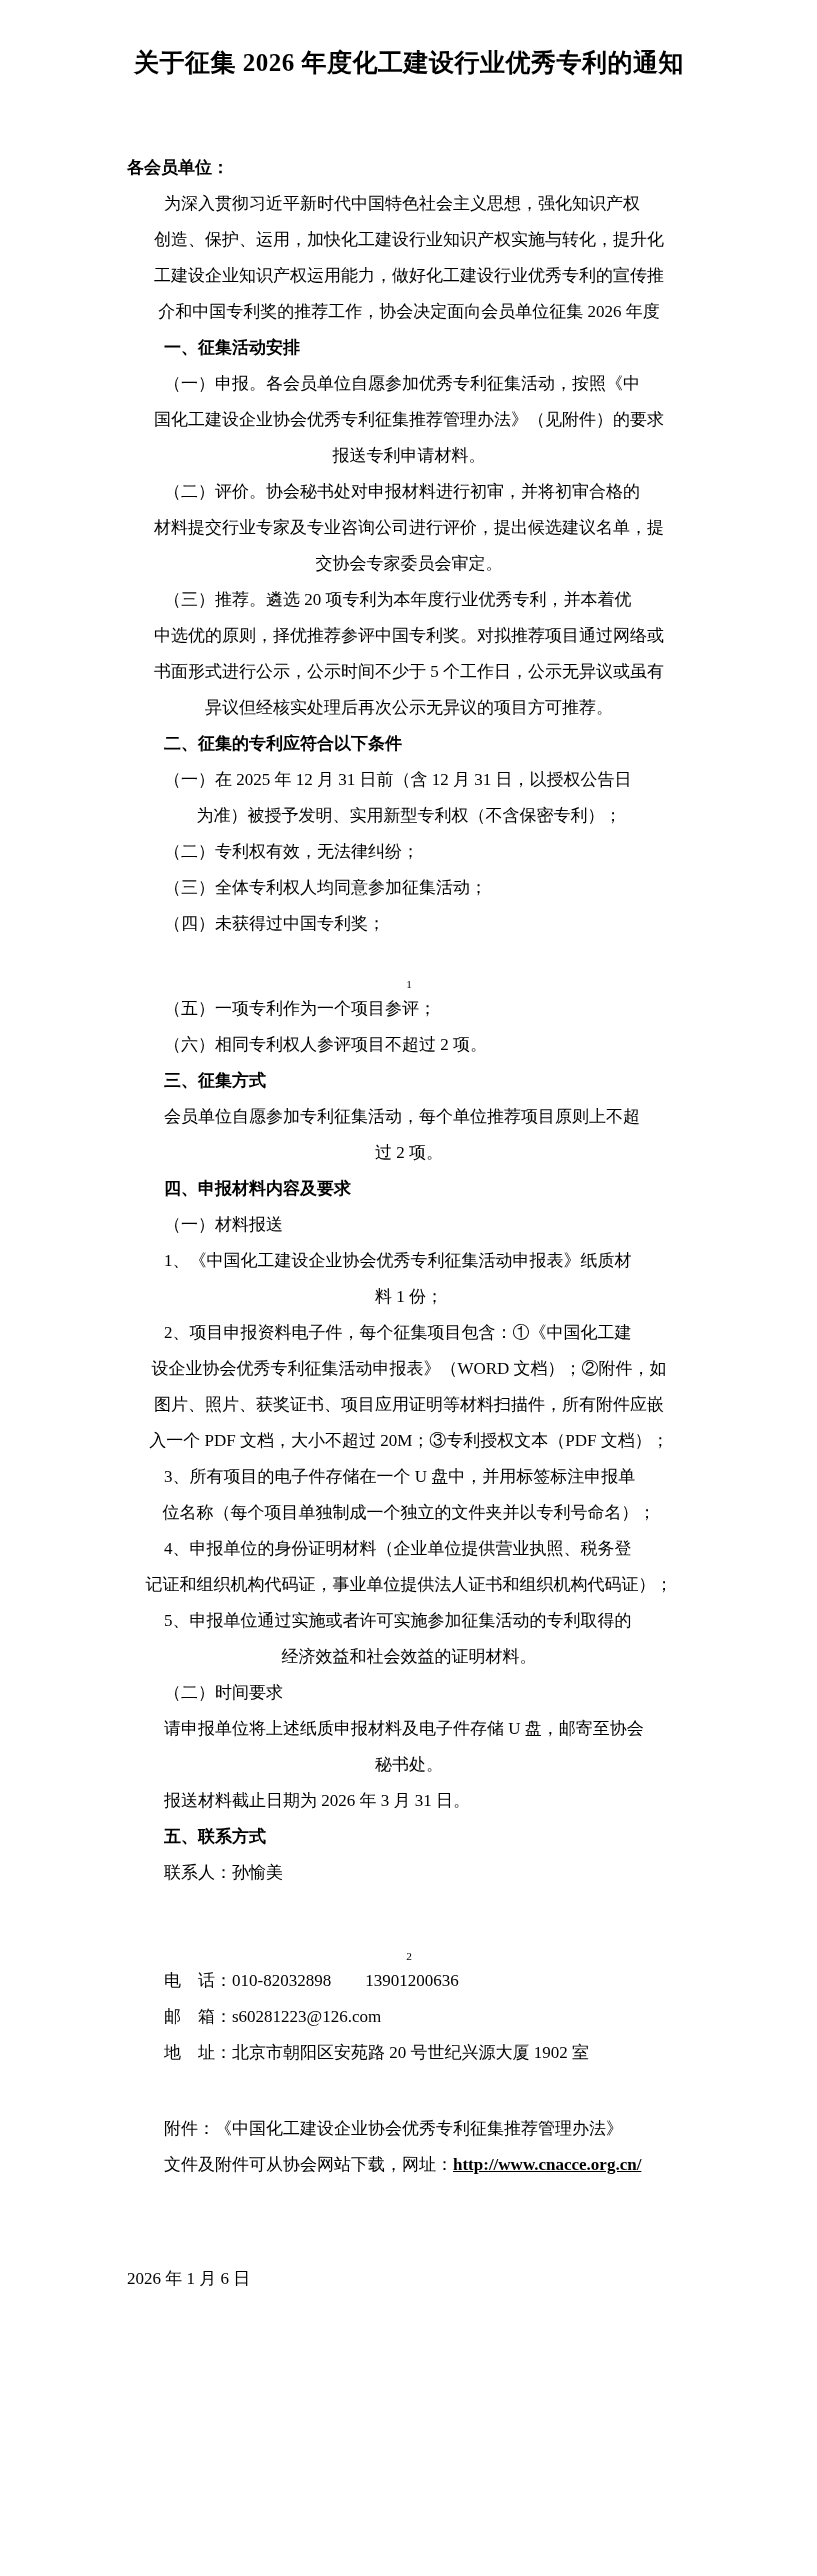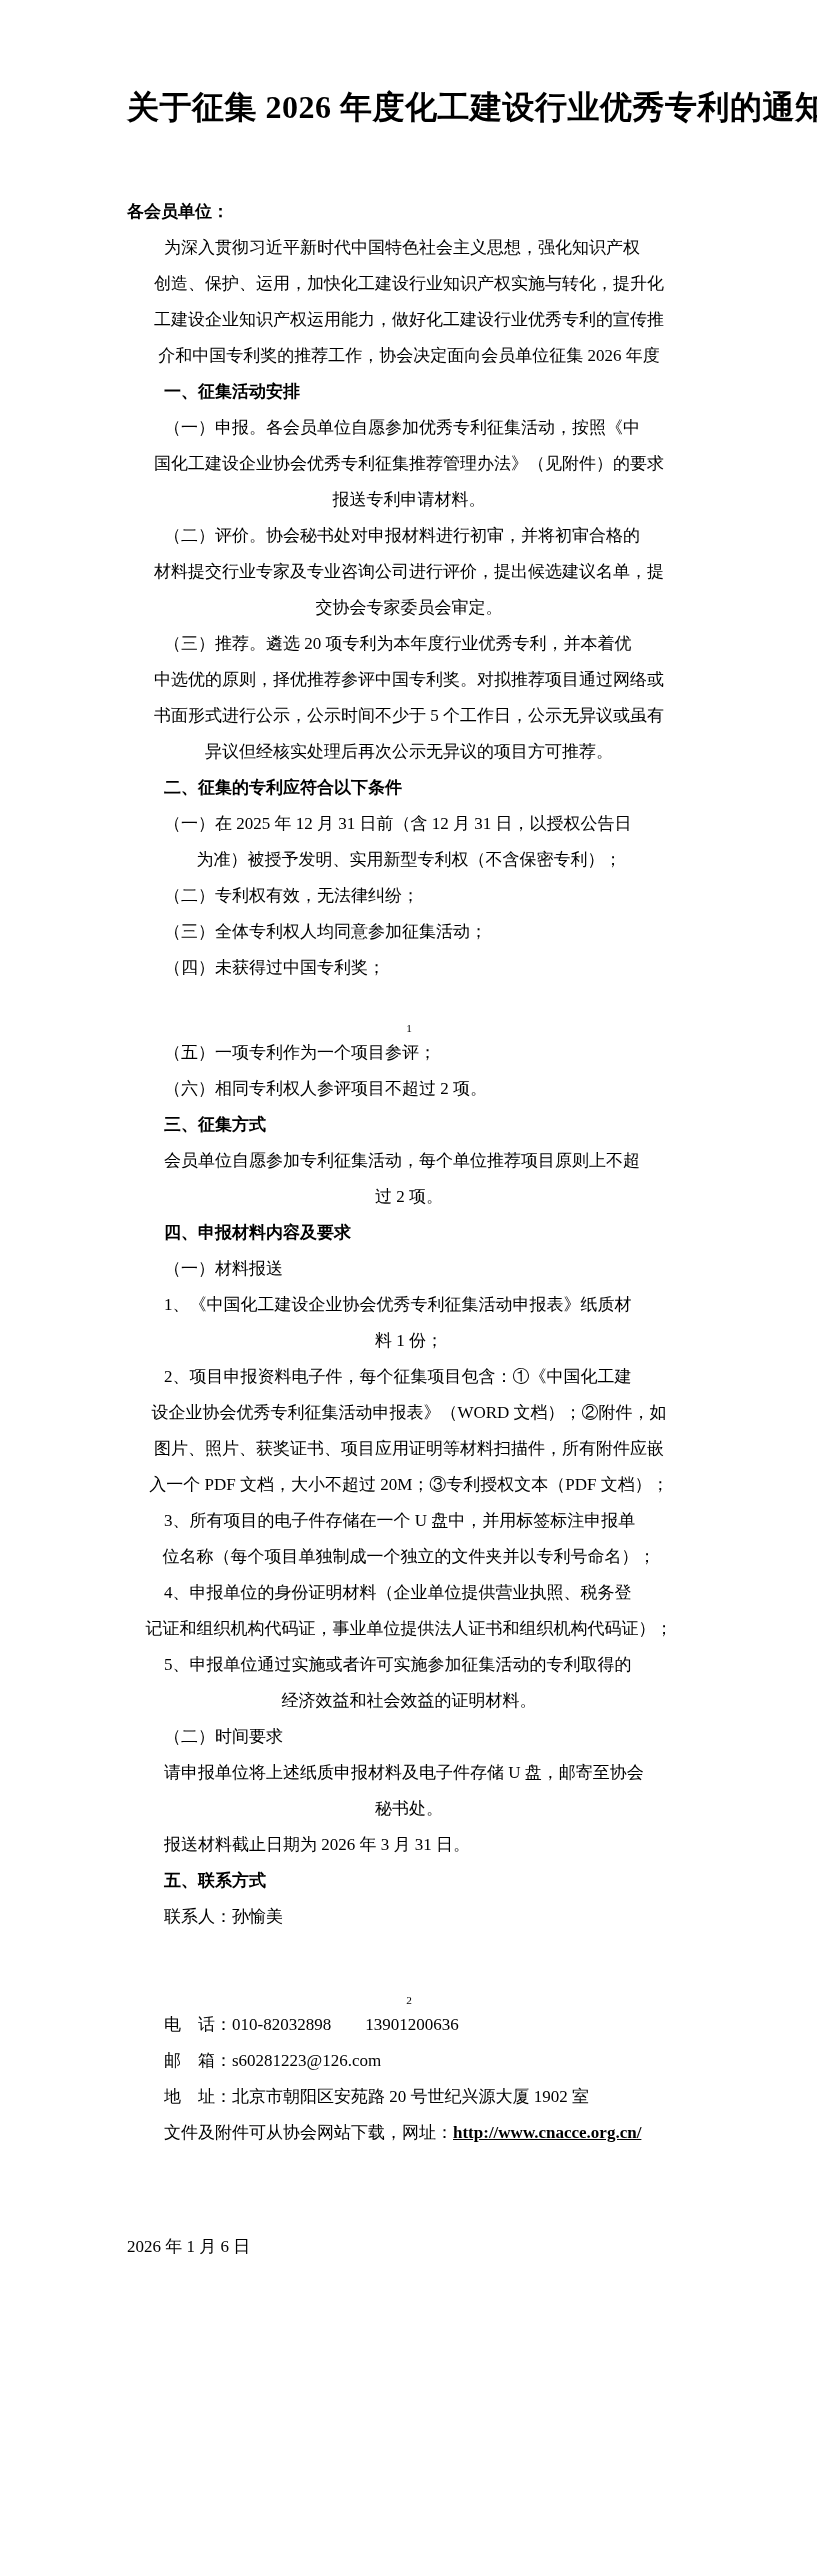--- a/index.html
+++ b/index.html
@@ -18,24 +18,24 @@
   }
   .blk {
     white-space: pre;
     font-size: 17px;
     line-height: 36px;
     height: 36px;
     overflow: visible;
   }
   
   .s-title {
-    margin-top: 84px;
+    margin-top: 40px;
     height: 46px;
     line-height: 46px;
-    font-size: 32px;
+    font-size: 25px;
     font-weight: bold;
     text-align: center;
     letter-spacing: 0.5px;
   }
   
   .s-salutation {
     margin-top: 64px;
     font-weight: bold;
   }
   
@@ -125,16 +125,17 @@
     <div class="blk s-p">（二）时间要求</div>
     <div class="blk s-p">请申报单位将上述纸质申报材料及电子件存储 U 盘，邮寄至协会</div>
     <div class="blk s-l">秘书处。</div>
     <div class="blk s-p">报送材料截止日期为 2026 年 3 月 31 日。</div>
     <div class="blk s-h">五、联系方式</div>
     <div class="blk s-p">联系人：孙愉美</div>
     <div class="blk s-pb2">2</div>
     <div class="blk s-p">电　话：010-82032898　　13901200636</div>
     <div class="blk s-p">邮　箱：s60281223@126.com</div>
     <div class="blk s-p">地　址：北京市朝阳区安苑路 20 号世纪兴源大厦 1902 室</div>
+    <div class="blk s-attach">附件：《中国化工建设企业协会优秀专利征集推荐管理办法》</div>
     <div class="blk s-urlline"><span>文件及附件可从协会网站下载，网址：</span><span class="seg-url">http://www.cnacce.org.cn/</span></div>
     <div class="blk s-date">2026 年 1 月 6 日</div>
   </div>
 
 
 </body></html>

